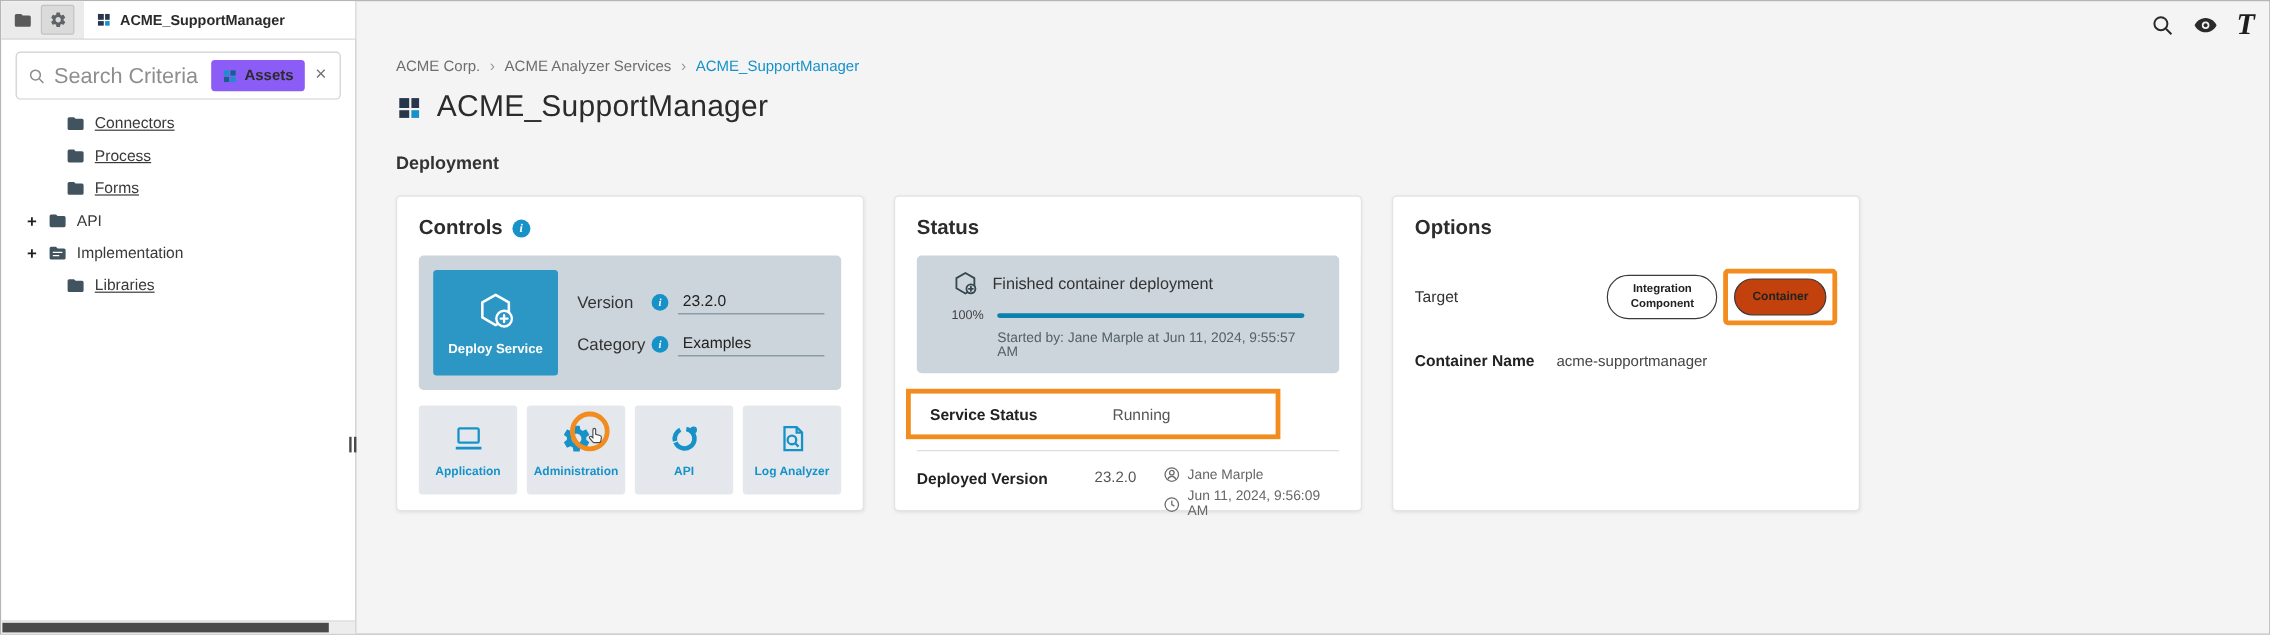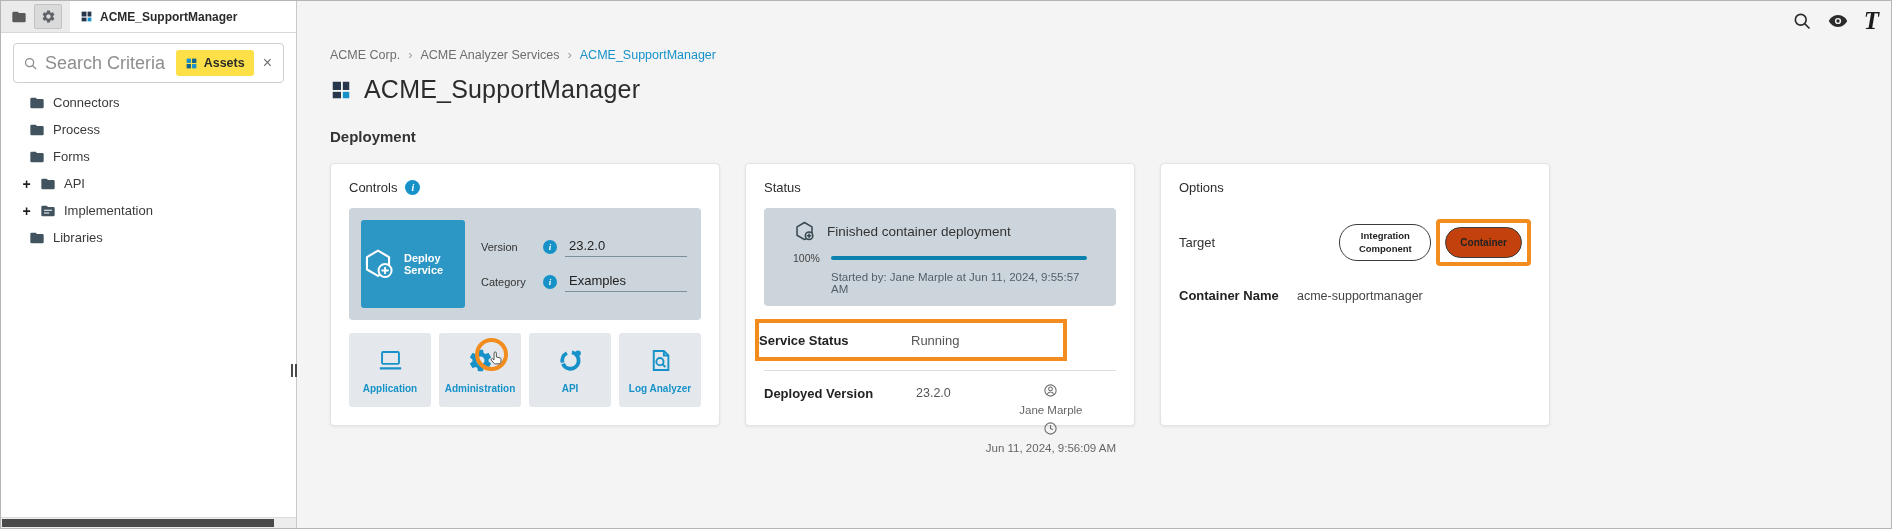--- a/index.html
+++ b/index.html
@@ -18,29 +18,29 @@
              display: flex; align-items: center; justify-content: center; }
   .tb-tab { margin-left: 8px; background: #fff; height: 31px; flex: 1; display: flex; align-items: center;
             gap: 7px; padding: 0 10px; }
   .tab-title { font-size: 12px; font-weight: bold; color: #2a2a2a; }
 
   .sb-search { margin: 10px 12px 6px; border: 1px solid #cfcfcf; border-radius: 4px; height: 40px;
                display: flex; align-items: center; padding: 0 9px; gap: 7px; background: #fff; }
   .s-input { border: none; outline: none; flex: 1; min-width: 0; font-size: 18px; color: #555;
              font-family: inherit; background: transparent; }
   .s-input::placeholder { color: #8e8e8e; }
-  .assets-chip { display: flex; align-items: center; gap: 6px; background: #fde047; border-radius: 3px;
+  .assets-chip { display: flex; align-items: center; gap: 6px; background: #8b5cf6; border-radius: 3px;
                  padding: 6px 9px; font-size: 12.5px; font-weight: bold; color: #2b2b2b; cursor: pointer; }
   .close-x { color: #707070; font-size: 16px; padding: 0 2px; cursor: pointer; }
   .close-x::before { content: "×"; }
 
   .tree { list-style: none; margin: 6px 0 0; padding: 0; }
   .tree-item { display: flex; align-items: center; height: 27px; padding-left: 20px; gap: 8px;
                font-size: 13px; color: #3a3a3a; cursor: pointer; }
-  .tree-item.child { padding-left: 28px; }
+  .tree-item.child { padding-left: 54px; text-decoration: underline; }
   .expander { width: 11px; text-align: center; font-weight: bold; color: #1f1f1f; font-size: 14px; }
   .expander::before { content: "+"; }
 
   .sb-scroll { position: absolute; left: 0; bottom: 0; width: 100%; height: 11px; background: #ededed;
                border-top: 1px solid #dcdcdc; }
   .sb-thumb { position: absolute; left: 1px; top: 1px; bottom: 1px; width: 272px; background: #4a4a4a; }
 
   .resize-grip { position: absolute; left: 290px; top: 363px; z-index: 3; display: flex; gap: 2px; cursor: col-resize; }
   .resize-grip i { display: block; width: 2px; height: 13px; background: #4a4a4a; }
 
@@ -58,35 +58,35 @@
 
   .page-title-row { margin-top: 13px; display: flex; align-items: center; gap: 12px; }
   .page-title { font-size: 25px; font-weight: 500; color: #2b2b2b; letter-spacing: 0.2px; }
 
   .section-heading { margin-top: 24px; font-size: 15px; font-weight: bold; color: #333; }
 
   .cards { margin-top: 18px; display: flex; gap: 25px; }
   .card { width: 390px; height: 263px; background: #fff; border: 1px solid #e3e3e3; border-radius: 4px;
           box-shadow: 0 1px 3px rgba(0,0,0,0.07); padding: 16px 18px; position: relative; }
   .card-head { display: flex; align-items: center; gap: 8px; }
-  .card-title { font-size: 13px; font-weight: normal; color: #2c2c2c; }
+  .card-title { font-size: 17px; font-weight: bold; color: #2c2c2c; }
   .info-dot { width: 15px; height: 15px; border-radius: 50%; background: #1792c9; color: #fff;
               font-size: 10px; font-weight: bold; display: inline-flex; align-items: center;
               justify-content: center; font-style: italic; font-family: "Liberation Serif", serif; flex: none; }
   .info-dot::before { content: "i"; }
 
   
   .controls-panel { margin-top: 13px; background: #ccd5dc; border-radius: 4px; padding: 12px;
                     display: flex; gap: 16px; height: 112px; }
-  .deploy-btn { width: 104px; background: #2c96c4; border-radius: 3px; display: flex; flex-direction: row;
+  .deploy-btn { width: 104px; background: #2c96c4; border-radius: 3px; display: flex; flex-direction: column;
                 align-items: center; justify-content: center; gap: 9px; cursor: pointer; flex: none; }
   .deploy-label { color: #fff; font-size: 11px; font-weight: bold; }
   .form-col { flex: 1; display: flex; flex-direction: column; justify-content: center; gap: 15px; padding-right: 2px; }
   .form-row { display: flex; align-items: center; gap: 8px; }
-  .flabel { width: 54px; font-size: 11px; color: #333; flex: none; }
+  .flabel { width: 54px; font-size: 14px; color: #333; flex: none; }
   .form-row .info-dot { width: 14px; height: 14px; font-size: 9px; }
   .fvalue { flex: 1; max-width: 124px; border-bottom: 1px solid #7d8f9b; font-size: 13px; color: #222;
             padding: 1px 4px 3px; }
 
   .tiles { margin-top: 13px; display: flex; gap: 8px; }
   .tile { width: 82px; height: 74px; background: #e4e8ec; border-radius: 3px; display: flex;
           flex-direction: column; align-items: center; justify-content: center; gap: 9px;
           position: relative; cursor: pointer; }
   .tile-label { font-size: 10px; font-weight: bold; color: #1792c9; }
 
@@ -96,31 +96,31 @@
 
   
   .status-panel { margin-top: 13px; background: #ccd5dc; border-radius: 4px; padding: 12px 29px 11px; }
   .sp-row1 { display: flex; align-items: center; gap: 11px; font-size: 13.5px; color: #333; font-weight: 500; }
   .sp-row2 { display: flex; align-items: center; gap: 8px; margin-top: 9px; }
   .pct { font-size: 10.5px; color: #444; width: 30px; flex: none; }
   .bar { flex: 1; height: 4px; border-radius: 2px; background: #0d81ad; }
   .sp-row3 { margin-top: 7px; padding-left: 38px; font-size: 11.5px; color: #525f67; }
 
   .service-annot { margin: 13px 0 0 -9px; border: 4px solid #F28C1E; width: 312px; height: 42px;
-                   display: flex; align-items: center; padding-left: 0; }
+                   display: flex; align-items: center; padding-left: 16px; }
   .ss-label { width: 152px; font-size: 13px; font-weight: bold; color: #222; }
   .ss-value { font-size: 13px; color: #555; }
 
   .divider { border: 0; border-top: 1px solid #ddd; margin: 9px 0 0; }
 
   .deployed-row { margin-top: 12px; display: flex; align-items: flex-start; }
   .dv-label { width: 152px; font-size: 13px; font-weight: bold; color: #222; padding-top: 3px; }
   .dv-value { width: 58px; font-size: 12.5px; color: #555; padding-top: 3px; }
   .dv-meta { margin-left: auto; display: flex; flex-direction: column; gap: 5px; }
-  .meta-row { display: flex; align-items: center; gap: 6px; font-size: 11.5px; color: #666; flex-direction: column; }
+  .meta-row { display: flex; align-items: center; gap: 6px; font-size: 11.5px; color: #666; }
 
   
   .opt-row { margin-top: 24px; display: flex; align-items: center; }
   .opt-label { width: 108px; font-size: 13px; color: #333; }
   .toggle-group { margin-left: auto; display: flex; align-items: center; }
   .pill { border: 1.4px solid #3b3b3b; border-radius: 18px; background: #fff; text-align: center;
           font-weight: bold; color: #222; cursor: pointer; }
   .pill-integration { width: 92px; padding: 5px 4px; font-size: 9.5px; line-height: 1.3; }
   .ann-box { border: 4px solid #F28C1E; border-radius: 4px; padding: 4px 5px; margin-left: 5px; }
   .pill-container { background: #c2410c; padding: 9px 14px; font-size: 10px; min-width: 60px; }

